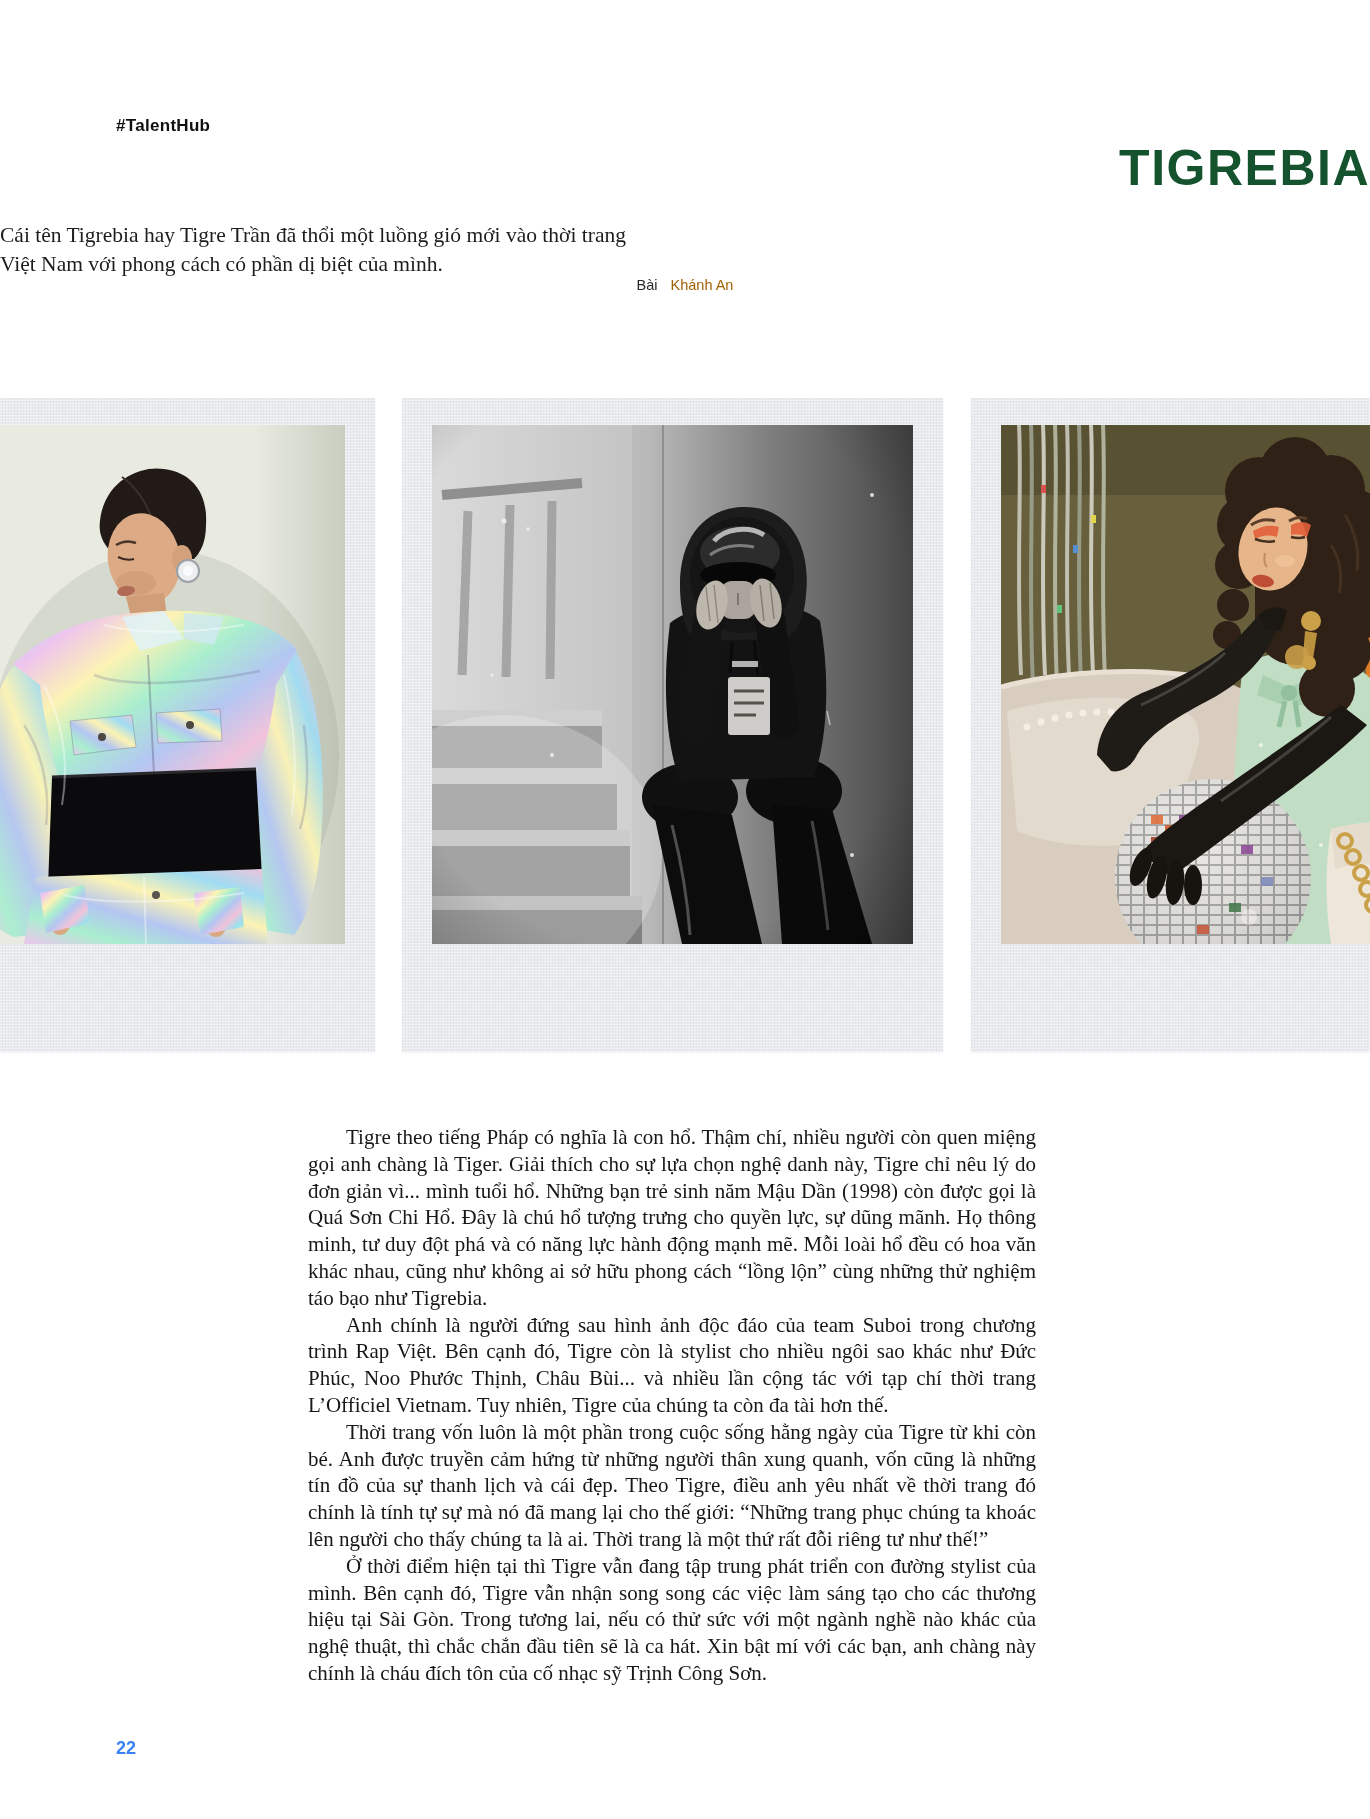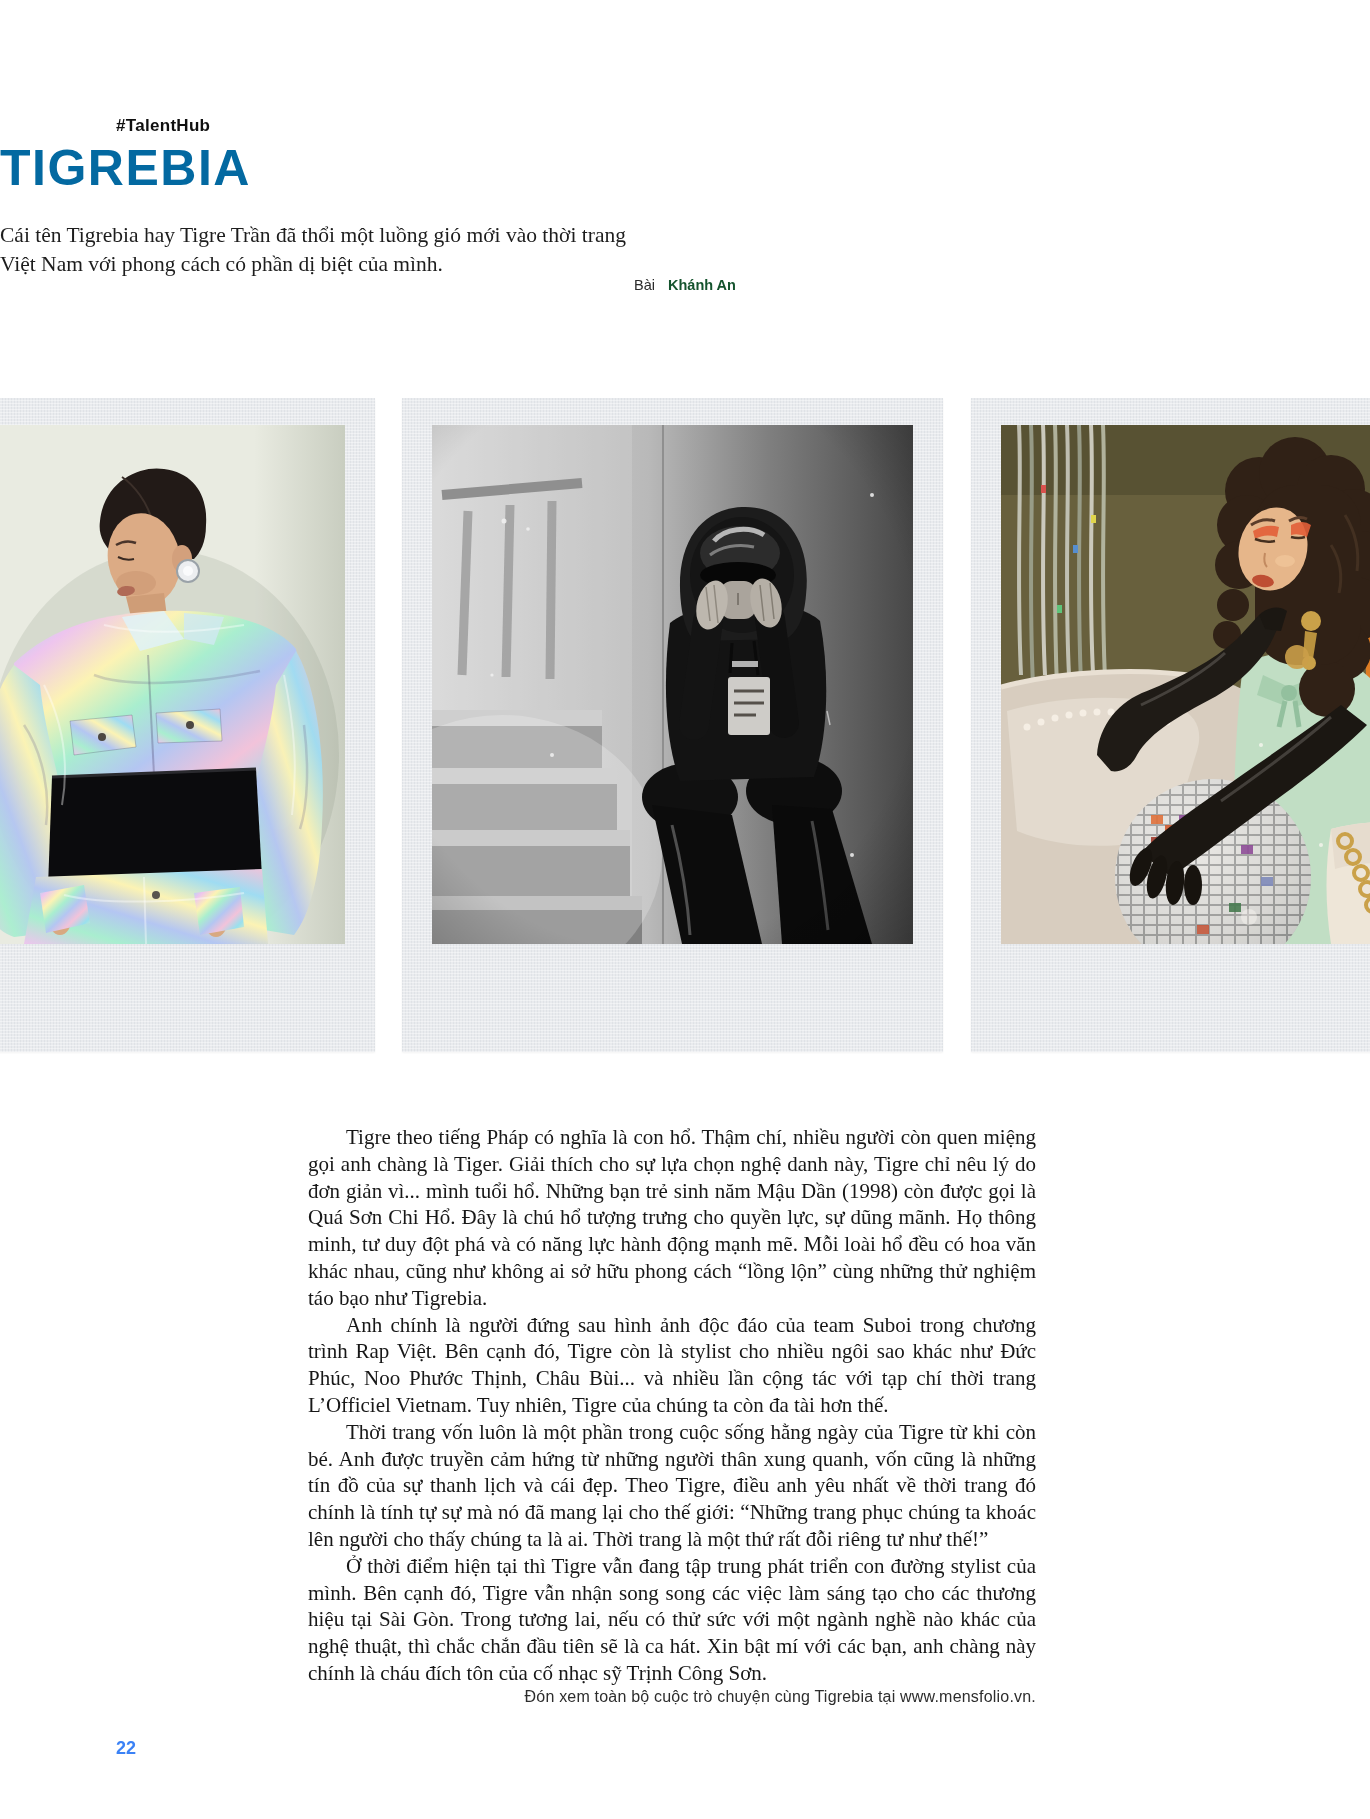--- a/index.html
+++ b/index.html
@@ -1,25 +1,25 @@
 <!DOCTYPE html>
 <html><head>
 <meta charset="utf-8">
 <style>
   html,body{margin:0;padding:0;background:#ffffff;}
   .page{position:relative;width:1370px;height:1819px;background:#ffffff;overflow:hidden;
         font-family:"Liberation Sans", sans-serif;color:#1a1a1a;}
   .hashtag{position:absolute;left:116px;top:74px;font-size:17px;font-weight:bold;letter-spacing:.3px;color:#101010;margin-top:42px;}
-  .title{position:absolute;left:0;top:143px;width:1370px;margin:0;text-align:left;
-         font-size:50px;line-height:50px;font-weight:800;letter-spacing:1.5px;color:#0369a1;}
+  .title{position:absolute;left:0;top:143px;width:1370px;margin:0;text-align:right;
+         font-size:50px;line-height:50px;font-weight:800;letter-spacing:1.5px;color:#14532d;}
   .subtitle{position:absolute;left:0;top:221px;width:1370px;text-align:left;
             font-family:"Liberation Serif", serif;font-size:21.5px;line-height:28.5px;color:#1d1d1d;}
   .byline{position:absolute;left:0;top:277px;width:1370px;text-align:center;font-size:14.5px;color:#2b2b2b;}
   .byline .b-label{margin-right:13px;}
-  .byline .b-author{font-weight:bold;color:#14532d;}
+  .byline .b-author{font-weight:normal;color:#a16207;}
 
   .polaroid{position:absolute;top:398px;width:541px;height:654px;box-sizing:border-box;
             padding:27px 30px 0 30px;background-color:#e9ebee;
             background-image:
               repeating-linear-gradient(0deg, rgba(255,255,255,.40) 0 1px, rgba(255,255,255,0) 1px 3px),
               repeating-linear-gradient(90deg, rgba(205,210,216,.35) 0 1px, rgba(205,210,216,0) 1px 3px);
             box-shadow:0 1px 2px rgba(0,0,0,.05);}
   .polaroid .photo{width:481px;height:519px;overflow:hidden;background:#d8d8d8;}
   .polaroid .photo svg{display:block;}
   .pol-left{left:-166px;}
@@ -350,17 +350,16 @@
     </div>
   </figure>
 
   <section class="article">
     <p>Tigre theo tiếng Pháp có nghĩa là con hổ. Thậm chí, nhiều người còn quen miệng gọi anh chàng là Tiger. Giải thích cho sự lựa chọn nghệ danh này, Tigre chỉ nêu lý do đơn giản vì... mình tuổi hổ. Những bạn trẻ sinh năm Mậu Dần (1998) còn được gọi là Quá Sơn Chi Hổ. Đây là chú hổ tượng trưng cho quyền lực, sự dũng mãnh. Họ thông minh, tư duy đột phá và có năng lực hành động mạnh mẽ. Mỗi loài hổ đều có hoa văn khác nhau, cũng như không ai sở hữu phong cách “lồng lộn” cùng những thử nghiệm táo bạo như Tigrebia.</p>
     <p>Anh chính là người đứng sau hình ảnh độc đáo của team Suboi trong chương trình Rap Việt. Bên cạnh đó, Tigre còn là stylist cho nhiều ngôi sao khác như Đức Phúc, Noo Phước Thịnh, Châu Bùi... và nhiều lần cộng tác với tạp chí thời trang L’Officiel Vietnam. Tuy nhiên, Tigre của chúng ta còn đa tài hơn thế.</p>
     <p>Thời trang vốn luôn là một phần trong cuộc sống hằng ngày của Tigre từ khi còn bé. Anh được truyền cảm hứng từ những người thân xung quanh, vốn cũng là những tín đồ của sự thanh lịch và cái đẹp. Theo Tigre, điều anh yêu nhất về thời trang đó chính là tính tự sự mà nó đã mang lại cho thế giới: “Những trang phục chúng ta khoác lên người cho thấy chúng ta là ai. Thời trang là một thứ rất đỗi riêng tư như thế!”</p>
     <p>Ở thời điểm hiện tại thì Tigre vẫn đang tập trung phát triển con đường stylist của mình. Bên cạnh đó, Tigre vẫn nhận song song các việc làm sáng tạo cho các thương hiệu tại Sài Gòn. Trong tương lai, nếu có thử sức với một ngành nghề nào khác của nghệ thuật, thì chắc chắn đầu tiên sẽ là ca hát. Xin bật mí với các bạn, anh chàng này chính là cháu đích tôn của cố nhạc sỹ Trịnh Công Sơn.</p>
   </section>
 
-  <div class="footer-note">Đón xem toàn bộ cuộc trò chuyện cùng Tigrebia tại www.mensfolio.vn.</div>
 
   <div class="page-number">22</div>
 
 </div>
 
 </body></html>

